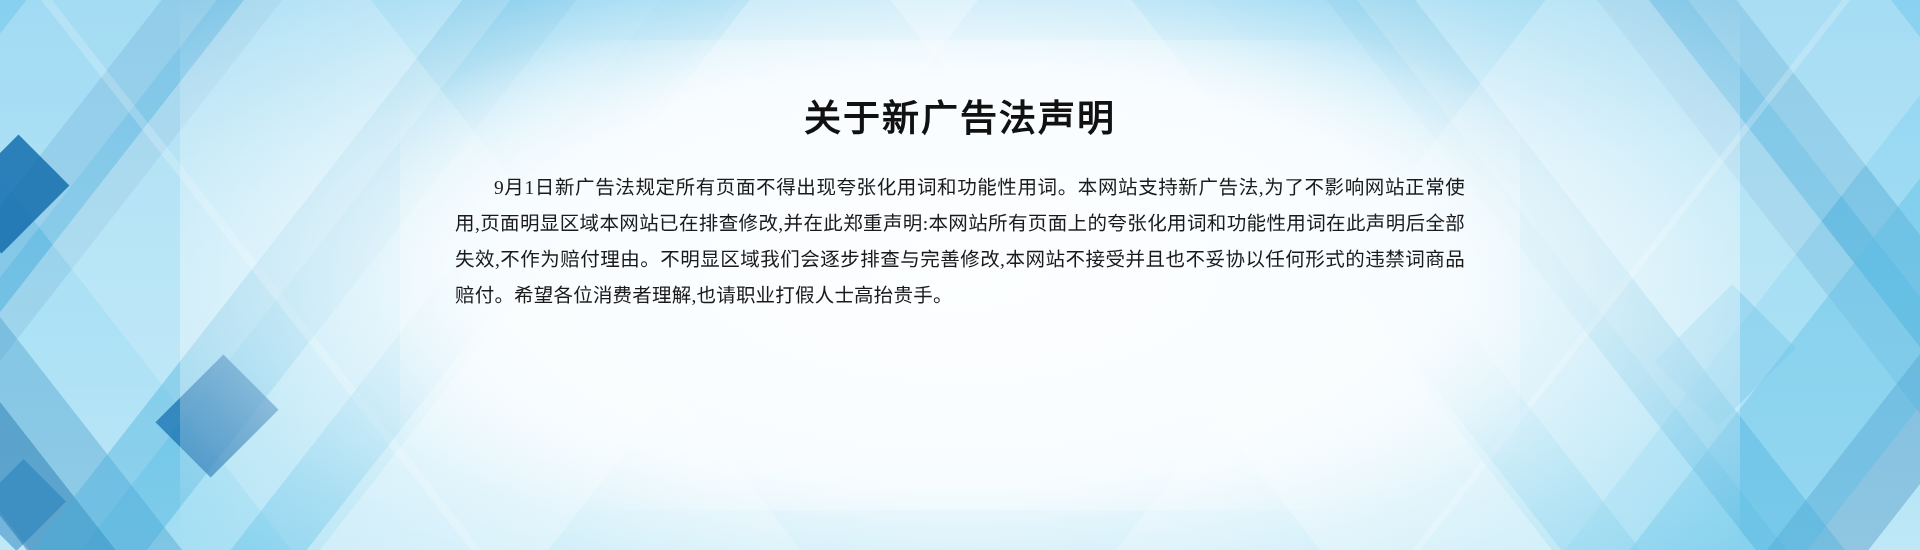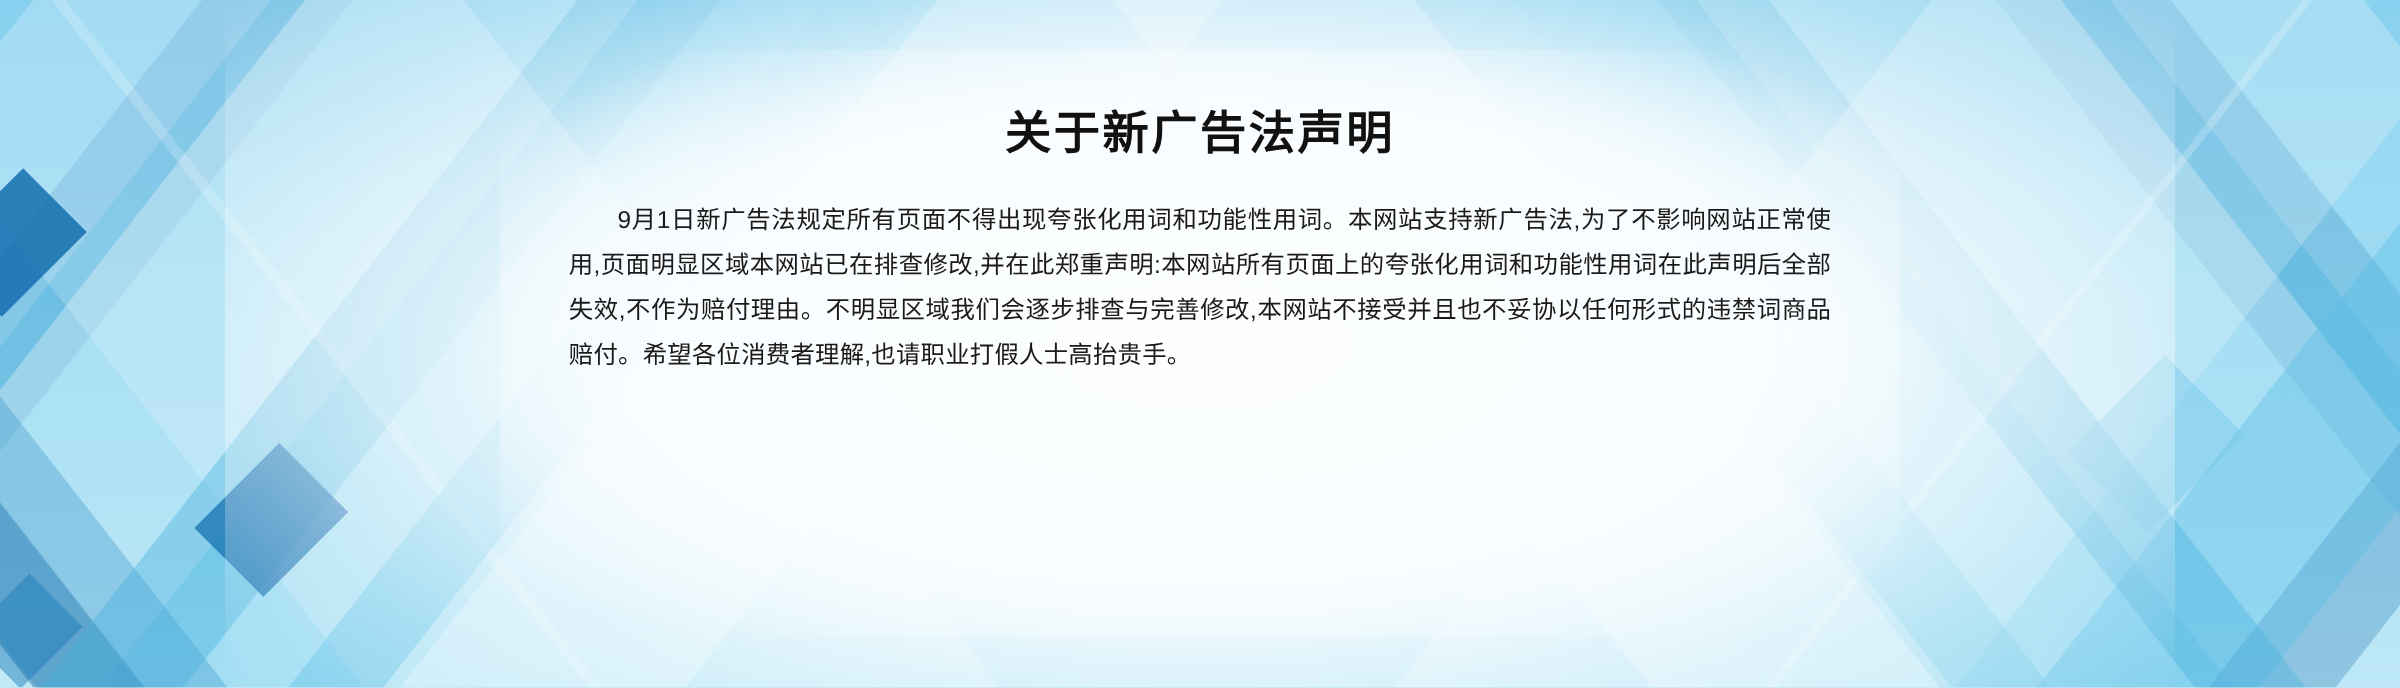--- a/index.html
+++ b/index.html
@@ -108,21 +108,21 @@
     left: 50%;
     top: 0;
     transform: translateX(-50%);
     width: 1010px;
     height: 550px;
     box-sizing: border-box;
     padding: 84px 0 0 0;
   }
 
   .page-title {
-    margin: 0;
+    margin: 12px;
     text-align: center;
     font-size: 37px;
     font-weight: 700;
     letter-spacing: 2px;
     color: #111111;
     line-height: 1.25;
   }
 
   .body-copy {
     margin: 28px 0 0 0;
@@ -131,21 +131,21 @@
     color: #1a1a1a;
     text-align: justify;
     text-justify: inter-ideograph;
     letter-spacing: .2px;
   }
   .para {
     margin: 0;
     text-align: justify;
     text-justify: inter-ideograph;
   }
-  .para-indent { text-indent: 2em; }
+  .para-indent { text-indent: 2em; font-family: Liberation Serif, serif; }
 </style>
 </head>
 <body>
 
 <div class="banner">
 
   <div class="bg-art">
     <div class="bg-base"></div>
 
     <div class="band b1"></div>

